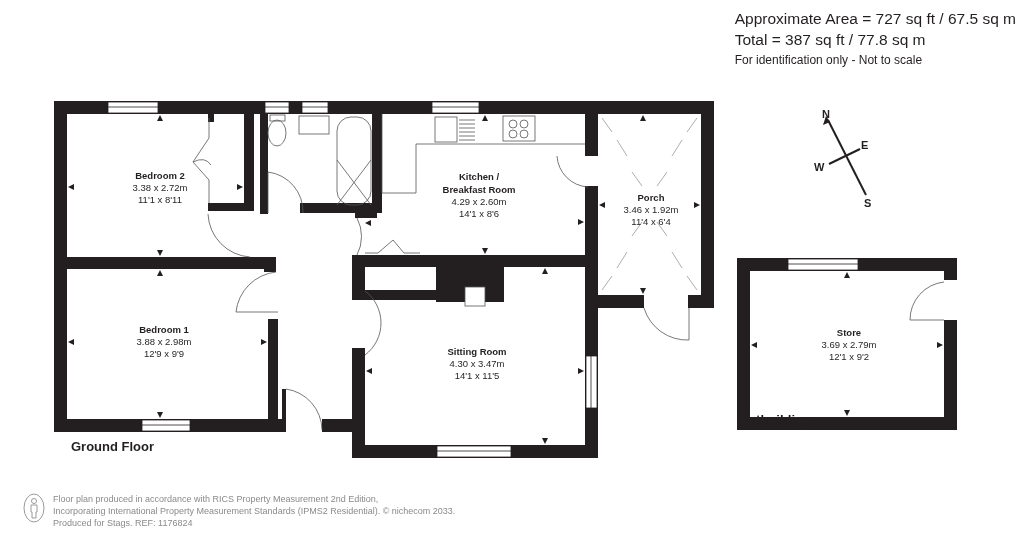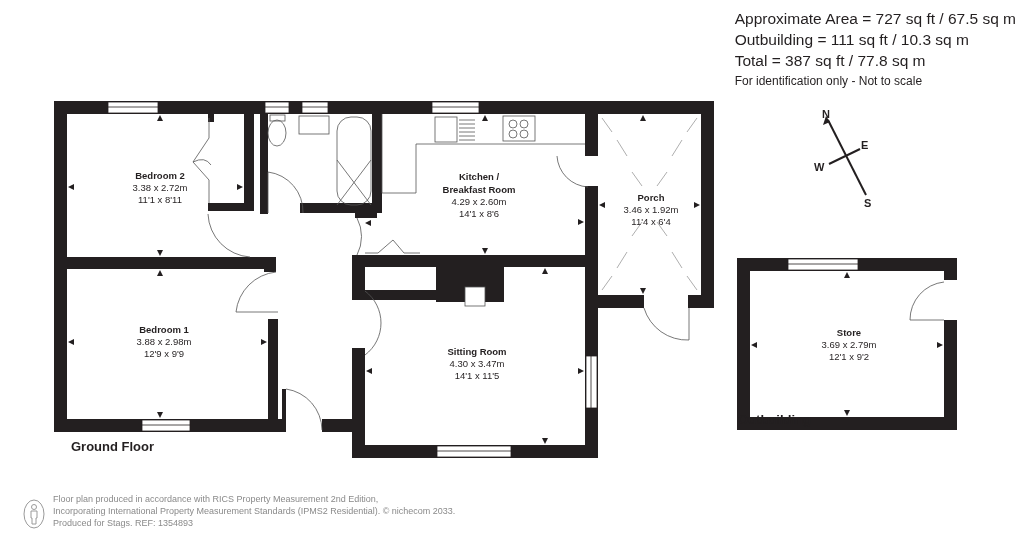--- a/index.html
+++ b/index.html
@@ -2,34 +2,33 @@
 <html><head>
 <meta charset="utf-8">
 <style>
   html, body { margin: 0; padding: 0; background: #ffffff; }
   body { width: 1024px; height: 545px; position: relative; overflow: hidden;
          font-family: "Liberation Sans", sans-serif; color: #231f20; }
   .area-block { position: absolute; right: 8px; top: 8px; text-align: left; }
   .area-line { font-size: 15.5px; line-height: 21px; color: #231f20; white-space: nowrap; }
   .area-note { font-size: 12px; line-height: 14px; margin-top: 3px; color: #231f20; }
   .floor-label { position: absolute; font-size: 13px; font-weight: bold; color: #231f20; }
-  .footer { position: absolute; left: 23px; top: 493px; display: flex; align-items: flex-end; }
+  .footer { position: absolute; left: 23px; top: 493px; display: flex; align-items: flex-start; }
   .footer-icon { width: 22px; height: 30px; margin-right: 8px; }
   .footer-text { font-size: 9px; line-height: 12px; color: #8a8a8a; }
   .footer-text span { display: block; white-space: nowrap; }
   svg#plan { position: absolute; left: 0; top: 0; }
   .room-name { font-weight: bold; font-size: 9.5px; }
   .room-dim { font-size: 9.5px; }
 </style>
 </head>
 <body>
 
 <div class="area-block">
   <div class="area-line">Approximate Area = 727 sq ft / 67.5 sq m</div>
-  <div class="area-line">Outbuilding = 111 sq ft / 10.3 sq m</div>
   <div class="area-line">Total = 387 sq ft / 77.8 sq m</div>
   <div class="area-note">For identification only - Not to scale</div>
 </div>
 
 <svg id="plan" width="1024" height="545" viewBox="0 0 1024 545">
   <g fill="#231f20">
 
     <rect x="54" y="101" width="660" height="13"></rect>
 
     <rect x="54" y="101" width="13" height="331"></rect>
@@ -234,15 +233,15 @@
 
 <div class="footer">
   <svg class="footer-icon" viewBox="0 0 22 30">
     <ellipse cx="11" cy="15" rx="10" ry="14" fill="none" stroke="#9a9a9a" stroke-width="1"></ellipse>
     <circle cx="11" cy="8" r="2.5" fill="none" stroke="#9a9a9a" stroke-width="1"></circle>
     <path d="M8 12 h6 v7 h-1 v6 h-4 v-6 h-1 z" fill="none" stroke="#9a9a9a" stroke-width="1"></path>
   </svg>
   <div class="footer-text">
     <span>Floor plan produced in accordance with RICS Property Measurement 2nd Edition,</span>
     <span>Incorporating International Property Measurement Standards (IPMS2 Residential).   © nichecom 2033.</span>
-    <span>Produced for Stags.   REF: 1354893</span>
+    <span>Produced for Stags.   REF: 1176824</span>
   </div>
 </div>
 
 </body></html>

